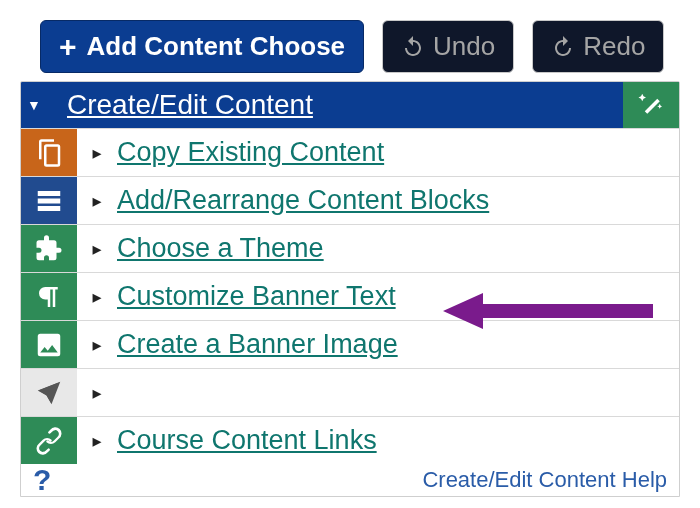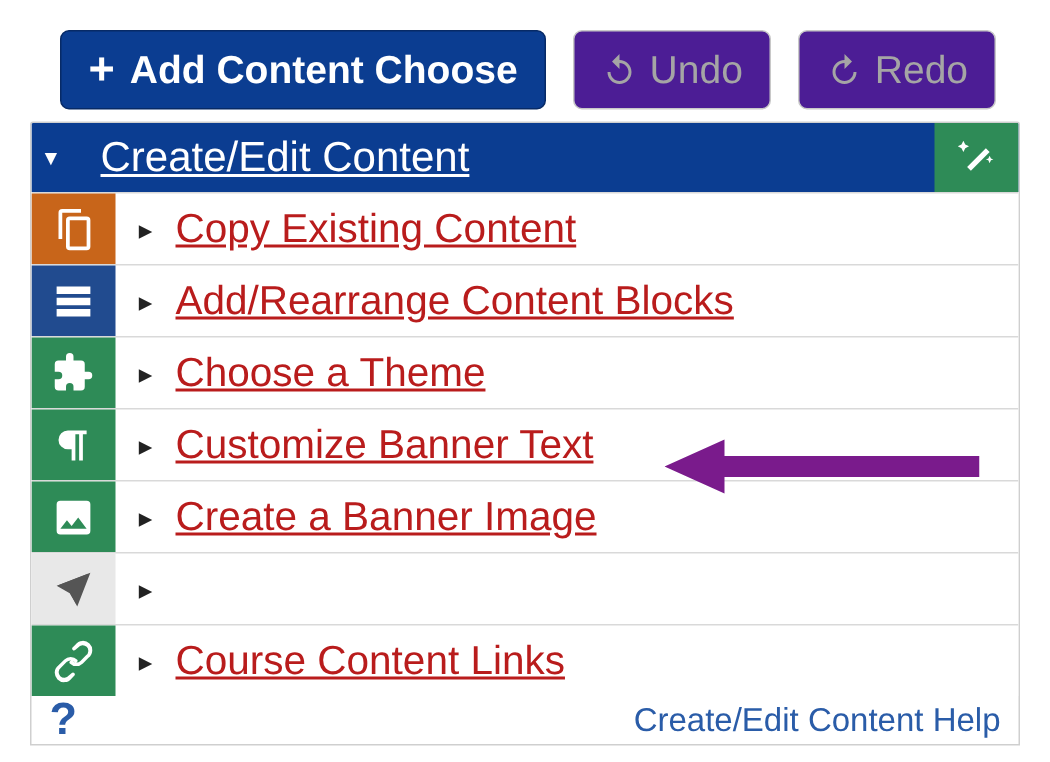--- a/index.html
+++ b/index.html
@@ -6,40 +6,40 @@
   html, body { width: 700px; height: 508px; font-family: "Segoe UI", Arial, sans-serif; background: #fff; }
   .wrap { padding: 20px 20px 0 20px; }
   .toolbar { display: flex; gap: 18px; margin-bottom: 8px; margin-left: 20px; }
   .btn-primary {
     background: #0b3d91; color: #fff; border: 1px solid #072a66;
     border-radius: 6px; padding: 10px 18px; font-size: 26px; font-weight: 600;
     display: inline-flex; align-items: center; gap: 10px; cursor: pointer;
   }
   .btn-primary .plus-icon { font-size: 30px; line-height: 1; font-weight: 700; }
   .btn-ghost {
-    background: #4c1d95; color: #a5a5a5; border: 1px solid #c8c8c8;
+    background: #0f172a; color: #a5a5a5; border: 1px solid #c8c8c8;
     border-radius: 6px; padding: 10px 18px; font-size: 26px; font-weight: 500;
     display: inline-flex; align-items: center; gap: 8px; cursor: pointer;
   }
   .btn-ghost svg { width: 24px; height: 24px; fill: #a5a5a5; }
   .panel { border: 1px solid #cfcfcf; border-radius: 2px 2px 0 0; overflow: hidden; }
   .panel-header {
     background: #0b3d91; color: #fff; display: flex; align-items: stretch;
     height: 46px;
   }
   .panel-header .caret { width: 26px; display: flex; align-items: center; justify-content: center; font-size: 14px; }
   .panel-header .title { flex: 1; display: flex; align-items: center; font-size: 28px; font-weight: 500; text-decoration: underline; padding-left: 4px; margin-left: 16px; }
   .panel-header .magic { width: 56px; background: #2e8b57; display: flex; align-items: center; justify-content: center; }
   .panel-header .magic svg { width: 30px; height: 30px; fill: #fff; }
 
   .row { display: flex; align-items: stretch; border-top: 1px solid #d9d9d9; height: 48px; background: #fff; }
   .row:first-of-type { border-top: none; }
   .row .leading-icon { width: 56px; display: flex; align-items: center; justify-content: center; }
   .row .expand { width: 40px; display: flex; align-items: center; justify-content: center; font-size: 18px; color: #222; }
-  .row .label { flex: 1; display: flex; align-items: center; font-size: 27px; color: #b91c1c; text-decoration: underline; font-weight: 500; }
+  .row .label { flex: 1; display: flex; align-items: center; font-size: 27px; color: #0f766e; text-decoration: underline; font-weight: 500; }
   .leading-icon svg { width: 30px; height: 30px; fill: #fff; }
 
   .ic-orange { background: #c8651a; }
   .ic-blue   { background: #214b8f; }
   .ic-green  { background: #2e8b57; }
   .ic-gray   { background: #e8e8e8; }
   .ic-gray svg { fill: #555; }
 
   .arrow-annot {
     position: absolute; left: 443px; top: 291px; width: 210px; height: 40px; pointer-events: none;

